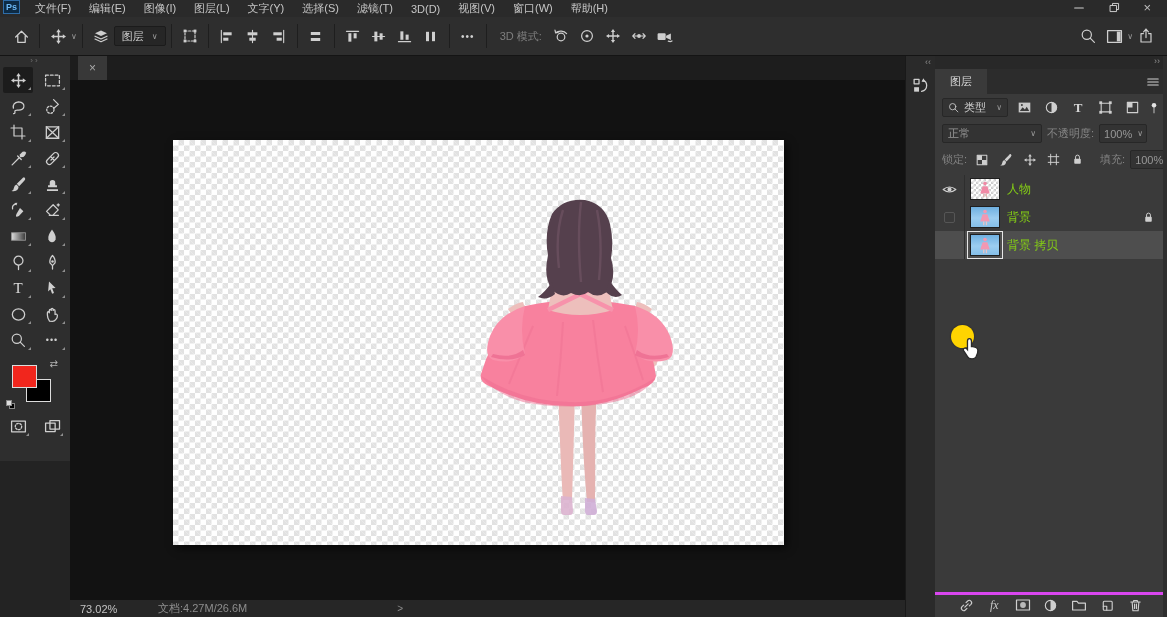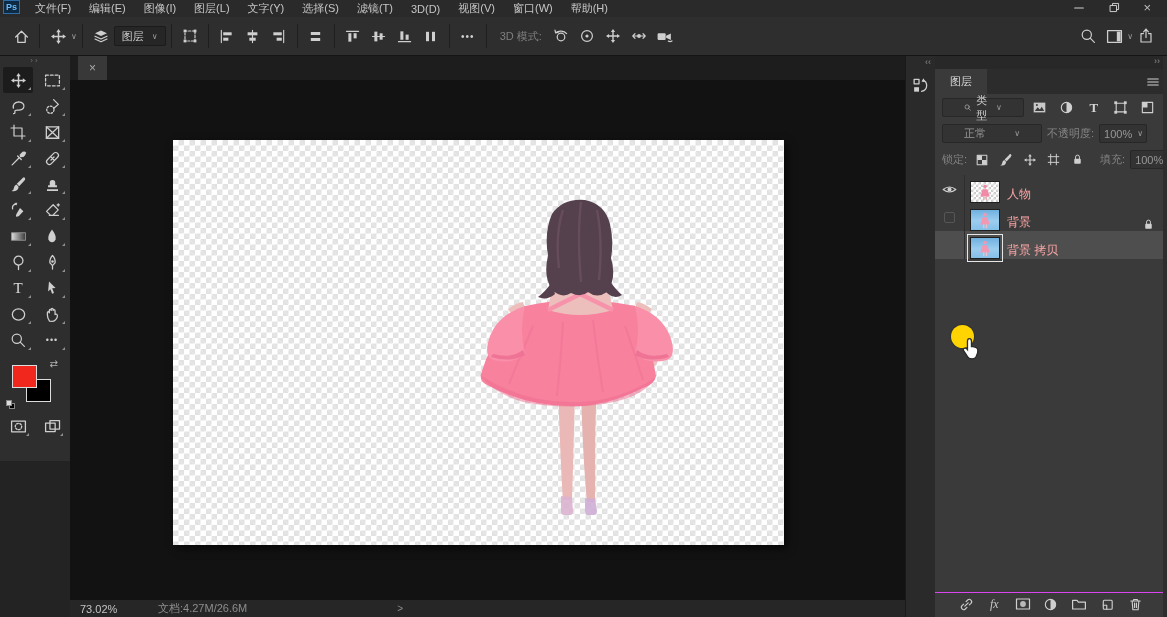--- a/index.html
+++ b/index.html
@@ -55,37 +55,37 @@
 .dockstrip{position:absolute;left:905px;top:56px;width:30px;height:561px;background:#2a2a2a;border-left:1px solid #191919;z-index:22}
 .dock-exp{text-align:right;color:#8d8d8d;font-size:9px;padding:1px 4px 0 0;height:13px}
 .dockbtn{width:24px;height:24px;margin:4px auto 0;display:flex;align-items:center;justify-content:center;border-radius:3px}
 
 .layerspanel{position:absolute;left:935px;top:56px;width:232px;height:561px;background:#3a3a3a;z-index:22}
 .ptop{height:13px;background:#282828;text-align:right;color:#929292;font-size:9px;line-height:11px;padding-right:7px}
 .ptabs{height:25px;background:#2c2c2c;display:flex;align-items:stretch}
 .ptab{background:#3a3a3a;padding:0 15px;font-size:11px;color:#dadada;display:flex;align-items:center}
 .pmenu{margin-left:auto;display:flex;align-items:center;padding-right:7px}
 .prow{display:flex;align-items:center;padding:4px 7px 3px;gap:5px;font-size:11px}
-.fld{height:19px;background:#333;border:1px solid #272727;border-radius:2px;display:flex;align-items:center;padding:0 21px;gap:5px;color:#989898}
+.fld{height:19px;background:#333;border:1px solid #272727;border-radius:2px;display:flex;align-items:center;padding:0 5px;gap:5px;color:#989898}
 .glabel{color:#848484;flex:none}
 .filtico{width:22px;height:19px;display:flex;align-items:center;justify-content:center;flex:none}
 .lockico{width:19px;height:17px;display:flex;align-items:center;justify-content:center;flex:none}
 .layerlist{position:relative;margin-top:3px}
-.lrow{height:28px;display:flex;align-items:flex-end;font-size:12px;color:#fca5a5;position:relative}
+.lrow{height:28px;display:flex;align-items:center;font-size:12px;color:#84cc16;position:relative}
 .lrow.sel{background:#4e4e4e}
 .eyebox{width:30px;height:28px;border-right:1px solid #2e2e2e;display:flex;align-items:center;justify-content:center;flex:none}
 .emptyeye{width:11px;height:11px;border:1px solid #565656;border-radius:2px}
 .thumb{width:30px;height:22px;margin:0 7px 0 5px;border:1px solid #1f1f1f;position:relative;flex:none}
 .thumb.checker{background-color:#fff;background-image:linear-gradient(45deg,#ccc 25%,transparent 25%,transparent 75%,#ccc 75%),linear-gradient(45deg,#ccc 25%,transparent 25%,transparent 75%,#ccc 75%);background-position:0 0,2.5px 2.5px;background-size:5px 5px}
 .thumb.photo{background:linear-gradient(180deg,#6fb0e0,#9ccdf0 55%,#85bfe8)}
 .thumb.selbr{outline:1px solid #e6e6e6;outline-offset:2px}
 .lockbadge{margin-left:auto;padding-right:12px}
 .clickdot{position:absolute;left:16px;top:150px;width:23px;height:23px;border-radius:50%;background:#ffd400;z-index:5;box-shadow:0 0 2px rgba(0,0,0,.4)}
 .cursor{position:absolute;left:26px;top:162px;width:22px;height:24px;z-index:6}
-.pbottom{position:absolute;left:0;right:0;bottom:2px;height:23px;background:#3a3a3a;border-top:1px solid #d946ef;display:flex;align-items:center;justify-content:space-between;padding:0 21px}
+.pbottom{position:absolute;left:0;right:0;bottom:2px;height:23px;background:#3a3a3a;border-top:3px solid #d946ef;display:flex;align-items:center;justify-content:space-between;padding:0 21px}
 .pbico{width:20px;height:18px;display:flex;align-items:center;justify-content:center}
 .fx{font-size:12px;font-style:italic;color:#c8c8c8;font-family:"Liberation Serif","DejaVu Serif",serif}
 .edgeR{position:absolute;right:0;top:0;width:4px;height:100%;background:#2e2e2e}
 </style>
 </head>
 <body>
 
 <svg width="0" height="0" style="position:absolute">
 <defs>
 <linearGradient id="gfill" x1="0" y1="0" x2="1" y2="0">

